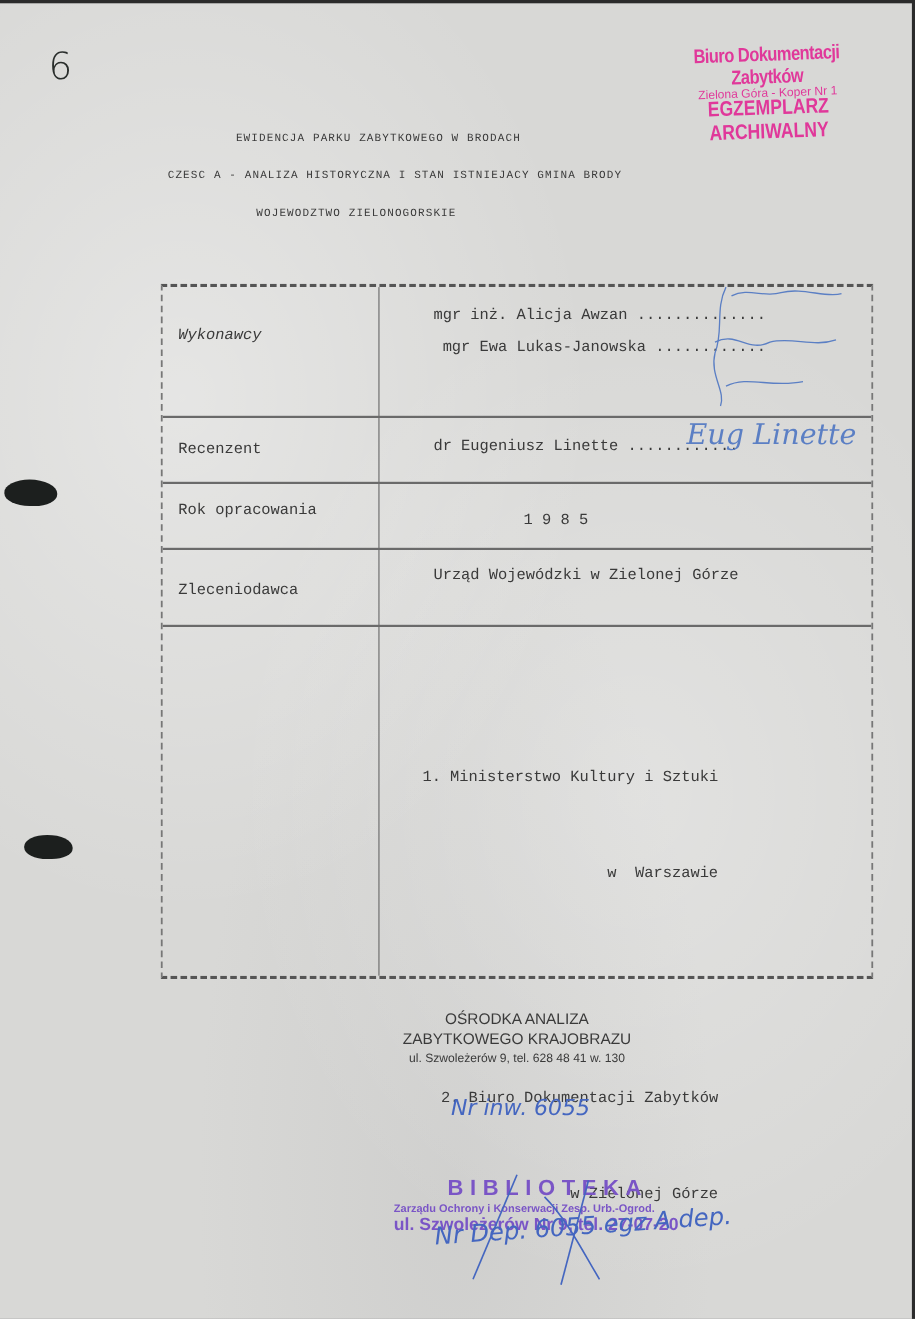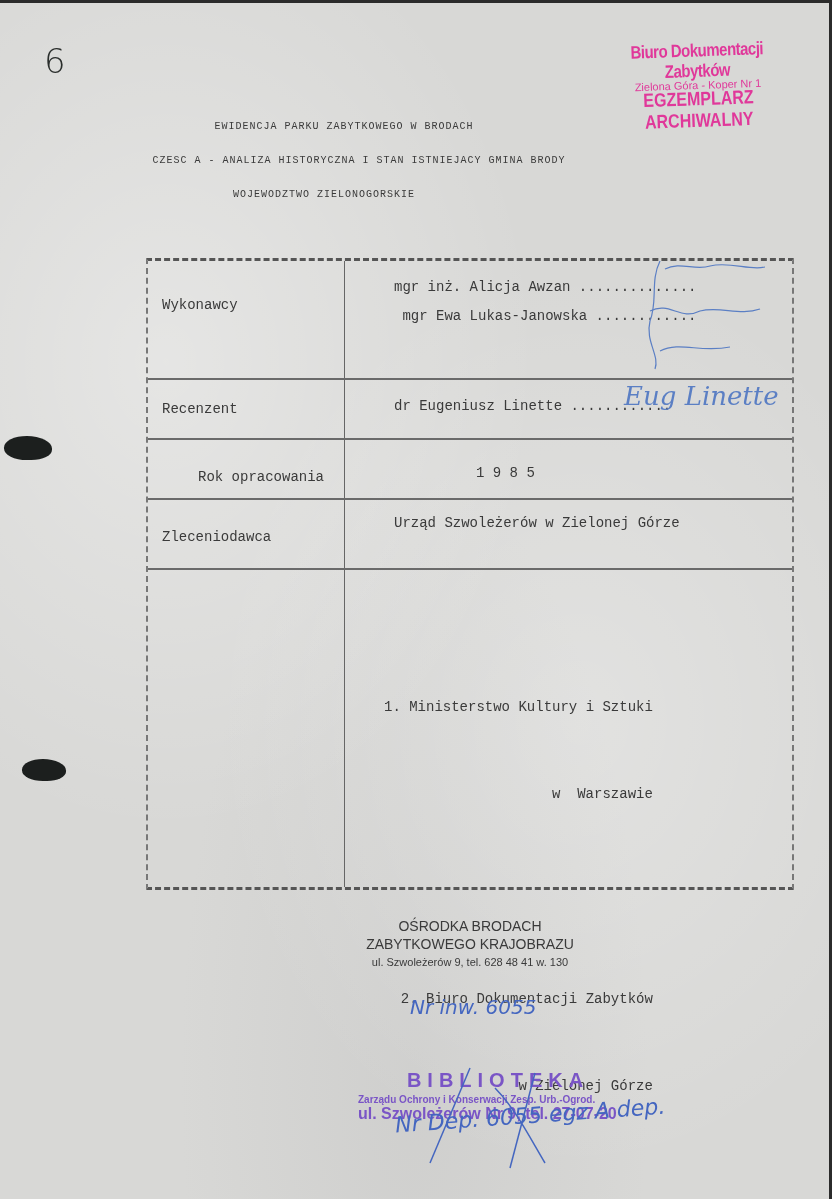--- a/index.html
+++ b/index.html
@@ -80,36 +80,36 @@
   <div class="title tw" style="top:152px;left:15px;">CZESC A - ANALIZA HISTORYCZNA I STAN ISTNIEJACY GMINA BRODY</div>
   <div class="title tw" style="top:186px;left:-20px;">WOJEWODZTWO  ZIELONOGORSKIE</div>
 
   <div class="table tw">
     <div class="vdiv"></div>
     <div class="hline" style="top:117px;"></div>
     <div class="hline" style="top:177px;"></div>
     <div class="hline" style="top:237px;"></div>
     <div class="hline" style="top:307px;"></div>
 
-    <div class="lbl" style="top:32px;">Wykonawcy</div>
+    <div class="lbl" style="top:32px;font-style:italic;">Wykonawcy</div>
     <div class="val" style="top:12px;">
       <div>mgr inż. Alicja Awzan ..............</div>
       <div>mgr Ewa Lukas-Janowska ............</div>
     </div>
 
     <div class="lbl" style="top:136px;">Recenzent</div>
     <div class="val" style="top:131px;">dr Eugeniusz Linette  ............</div>
     <div class="sig" style="left:476px;top:120px;font-size:26px;">Eug Linette</div>
 
-    <div class="lbl" style="top:204px;margin-left:36px;">Rok opracowania</div>
+    <div class="lbl" style="top:191px;">Rok opracowania</div>
     <div class="val" style="top:198px;left:328px;">1 9 8 5</div>
 
     <div class="lbl" style="top:264px;">Zleceniodawca</div>
     <div class="val" style="top:248px;">
-      <div>Urząd Szwoleżerów w Zielonej Górze</div>
+      <div>Urząd Wojewódzki w Zielonej Górze</div>
     </div>
 
     <div class="val" style="top:316px;left:236px;white-space:pre;">
       <div style="margin-bottom:2px;">
         <div>1. Ministerstwo Kultury i Sztuki</div>
         <div>   w  Warszawie</div>
       </div>
       <div style="margin-bottom:2px;">
         <div>2. Biuro Dokumentacji Zabytków</div>
         <div>   w Zielonej Górze</div>
@@ -122,21 +122,21 @@
   </div>
 
   <svg style="position:absolute;left:620px;top:238px;" width="150" height="130" viewBox="0 0 150 130">
     <path d="M40 20 C 30 40, 38 60, 30 80 C 25 100, 40 115, 35 128" stroke="#5b7fc4" stroke-width="1.2" fill="none"></path>
     <path d="M45 28 C 60 20, 75 30, 90 25 C 110 20, 130 30, 145 26" stroke="#5b7fc4" stroke-width="1.2" fill="none"></path>
     <path d="M30 70 C 50 60, 60 80, 80 70 C 100 65, 120 75, 140 68" stroke="#5b7fc4" stroke-width="1.2" fill="none"></path>
     <path d="M40 110 C 60 100, 80 112, 110 106" stroke="#5b7fc4" stroke-width="1.2" fill="none"></path>
   </svg>
 
   <div class="archive">
-    <div class="a2">OŚRODKA BRODACH</div>
+    <div class="a2">OŚRODKA ANALIZA</div>
     <div class="a3">ZABYTKOWEGO KRAJOBRAZU</div>
     <div class="a4">ul. Szwoleżerów 9, tel. 628 48 41 w. 130</div>
   </div>
   <div class="inv">Nr inw. 6055</div>
 
   <div class="stamp-bot">
     <div class="b1">BIBLIOTEKA</div>
     <div class="b2">Zarządu Ochrony i Konserwacji Zesp. Urb.-Ogrod.</div>
     <div class="b3">ul. Szwoleżerów Nr 9,        tel. 27-07-20</div>
   </div>

